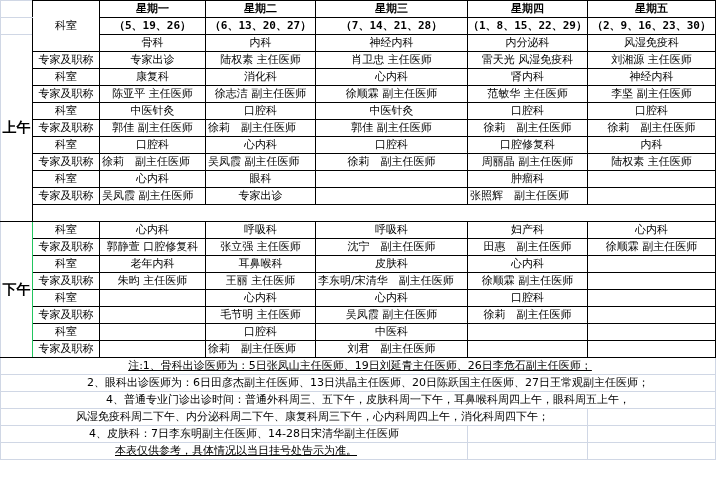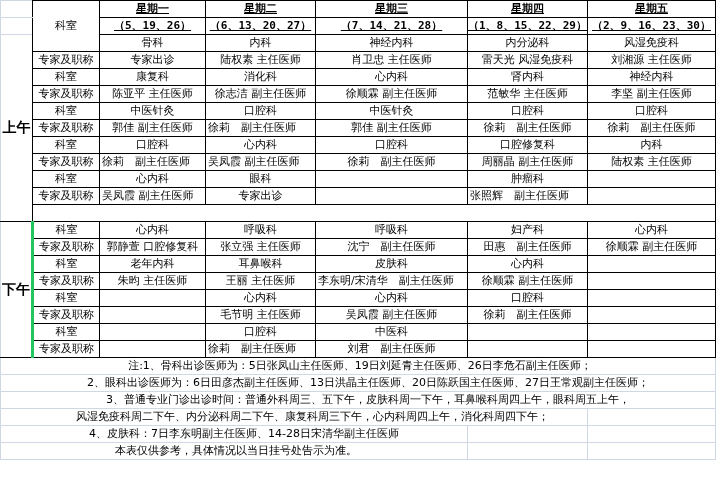--- a/index.html
+++ b/index.html
@@ -4,25 +4,25 @@
 <style>
   html, body { margin:0; padding:0; background:#ffffff; }
   body { width:716px; height:480px; position:relative; overflow:hidden;
          font-family:"DejaVu Sans","Liberation Sans",sans-serif; font-size:11px; color:#000; }
   .sheet { position:absolute; left:0; top:0; width:716px; height:480px; }
   table.sched { position:absolute; left:0; top:0; border-collapse:collapse; table-layout:fixed; }
   table.sched td { height:16px; padding:0; text-align:center; vertical-align:middle;
                    white-space:nowrap; overflow:hidden; line-height:16px; font-size:11px; }
   .bd { border:1px solid #000; }
   .gl { border:1px solid #d0d7e5; }
-  .day { font-weight:bold; font-size:12px; text-decoration:underline; font-family:"DejaVu Serif","Liberation Serif",serif; }
-  .dates { font-weight:bold; font-size:11px; font-family:"DejaVu Sans Mono","Liberation Mono",monospace; letter-spacing:0px;text-decoration:underline; }
+  .day { font-weight:bold; font-size:12px; font-family:"DejaVu Serif","Liberation Serif",serif; }
+  .dates { font-weight:bold; font-size:11px; font-family:"DejaVu Sans Mono","Liberation Mono",monospace; letter-spacing:0px; }
   .period { font-weight:bold; font-size:14px; }
   .left { text-align:left !important; padding-left:2px !important; }
-  .note { text-align:left; padding-left:4px !important; }
+  .note { text-align:left; padding-left:4px !important;text-decoration:underline; }
   .note-ind { text-align:left; padding-left:20px !important; }
   .note-ind2 { text-align:center; padding-left:37px !important; }
 </style>
 </head>
 <body>
 
 <div class="sheet">
 <table class="sched">
   <colgroup>
     <col style="width:32px">
@@ -132,21 +132,21 @@
     <td class="bd"></td>
     <td class="bd left">张照辉　副主任医师</td>
     <td class="bd"></td>
   </tr>
 
   <tr>
     <td colspan="6" style="height:16px; border-top:1px solid #000; border-right:1px solid #000; border-bottom:1px solid #000; border-left:none;"></td>
   </tr>
 
   <tr>
-    <td class="gl" rowspan="8" style="border-right:3px solid #22c55e; border-bottom:1px solid #000; border-top:1px solid #000;"><span class="period">下午</span></td>
+    <td class="gl" rowspan="8" style="border-right:1px solid #22c55e; border-bottom:1px solid #000; border-top:1px solid #000;"><span class="period">下午</span></td>
     <td class="bd">科室</td>
     <td class="bd">心内科</td>
     <td class="bd">呼吸科</td>
     <td class="bd">呼吸科</td>
     <td class="bd">妇产科</td>
     <td class="bd">心内科</td>
   </tr>
   <tr>
     <td class="bd">专家及职称</td>
     <td class="bd">郭静萱 口腔修复科</td>
@@ -204,21 +204,21 @@
     <td class="bd"></td>
   </tr>
 
   <tr>
     <td colspan="7" class="gl note">注:1、骨科出诊医师为：5日张凤山主任医师、19日刘延青主任医师、26日李危石副主任医师；</td>
   </tr>
   <tr>
     <td colspan="7" class="gl note-ind">2、眼科出诊医师为：6日田彦杰副主任医师、13日洪晶主任医师、20日陈跃国主任医师、27日王常观副主任医师；</td>
   </tr>
   <tr>
-    <td colspan="7" class="gl note-ind">3、普通专业门诊出诊时间：普通外科周三、五下午，皮肤科周一下午，耳鼻喉科周四上午，眼科周五上午，</td>
+    <td colspan="7" class="gl note-ind">4、普通专业门诊出诊时间：普通外科周三、五下午，皮肤科周一下午，耳鼻喉科周四上午，眼科周五上午，</td>
   </tr>
   <tr>
     <td colspan="6" class="gl note-ind2">风湿免疫科周二下午、内分泌科周二下午、康复科周三下午，心内科周四上午，消化科周四下午；</td>
     <td class="gl"></td>
   </tr>
   <tr>
     <td colspan="5" class="gl note-ind">4、皮肤科：7日李东明副主任医师、14-28日宋清华副主任医师</td>
     <td class="gl"></td>
     <td class="gl"></td>
   </tr>

